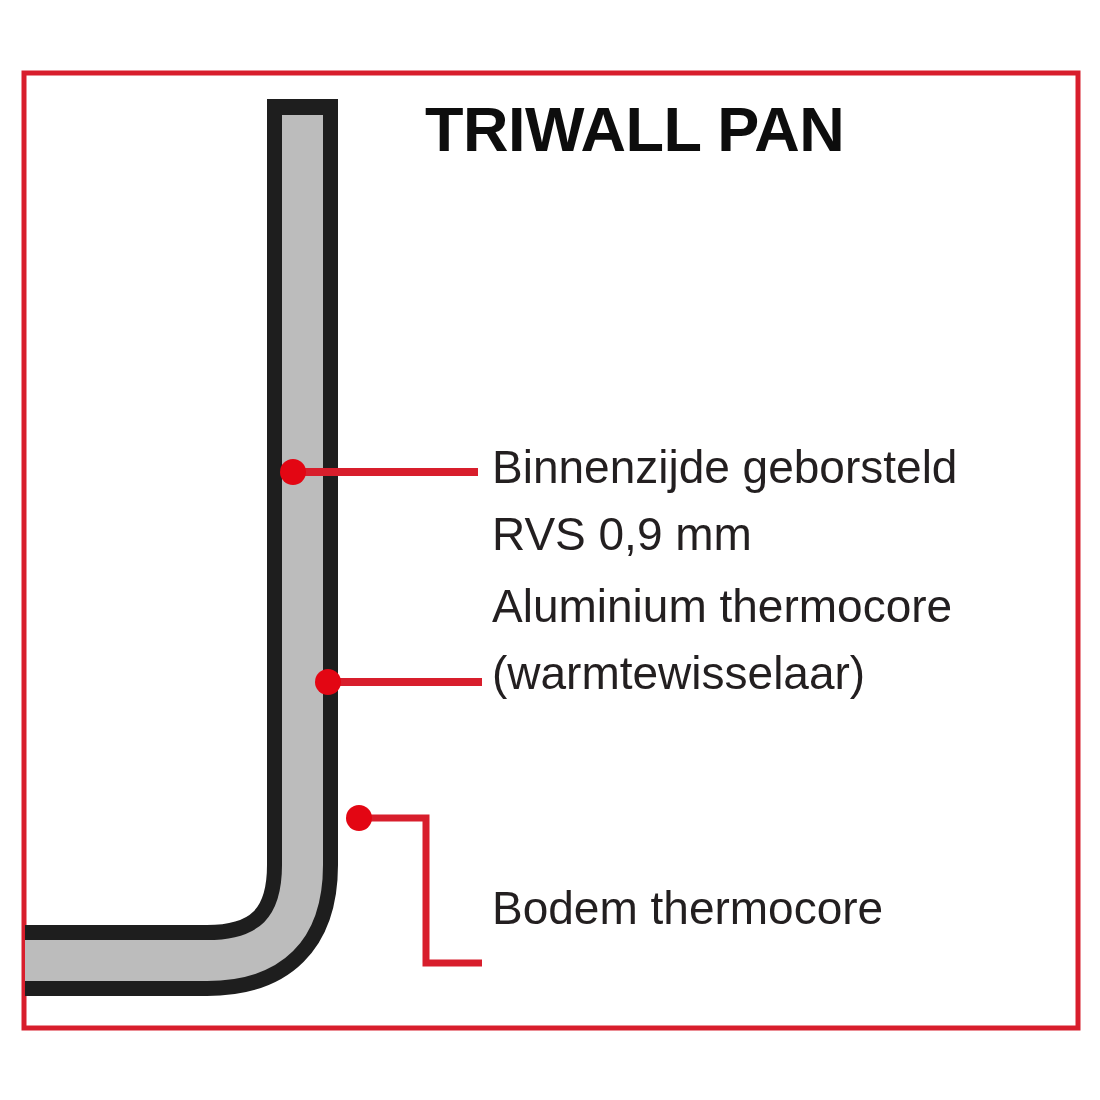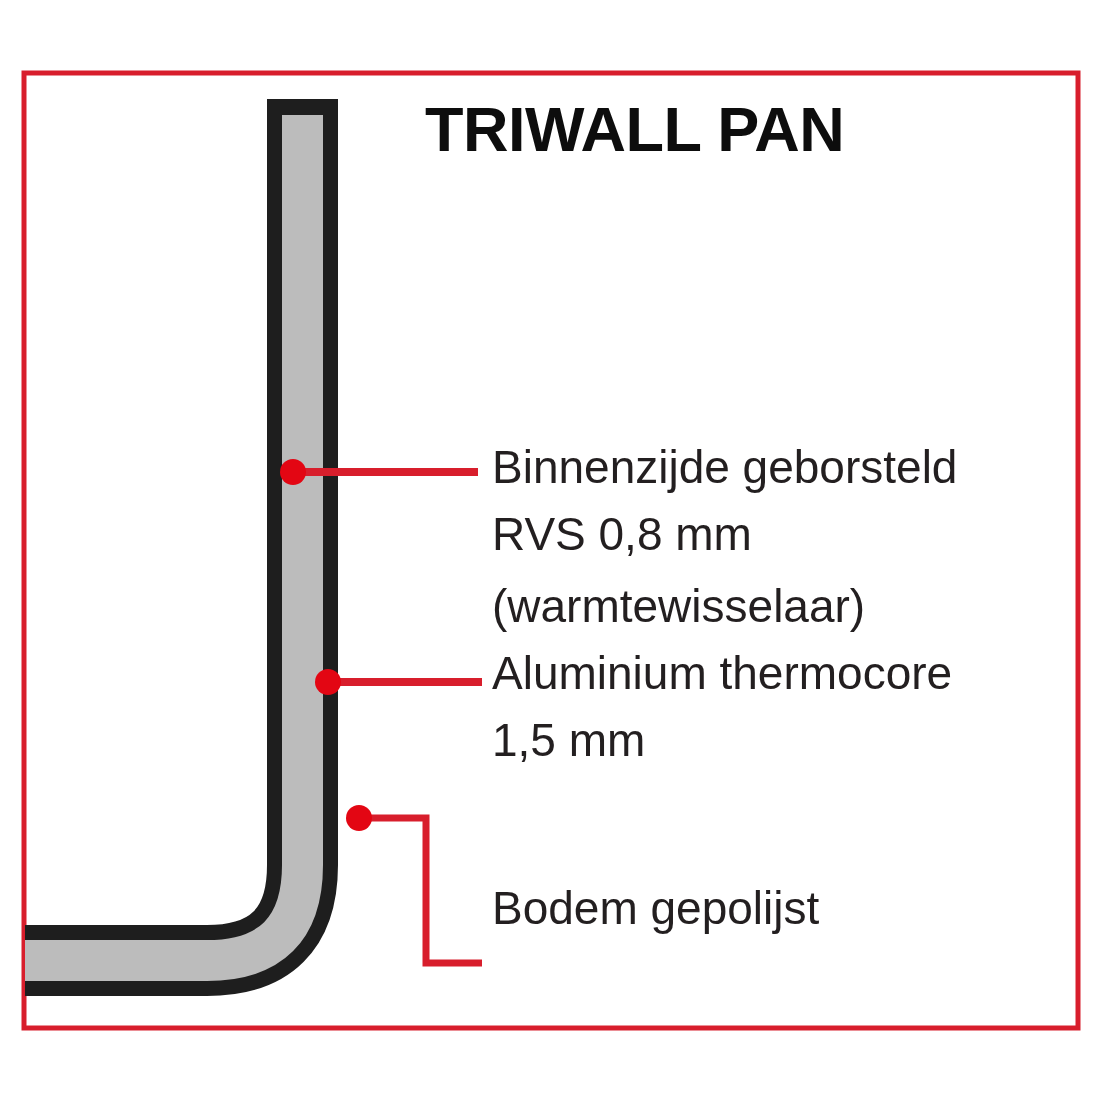--- a/index.html
+++ b/index.html
@@ -99,27 +99,26 @@
   </svg>
 
   <div class="txt-layer">
 
     <div class="title">
       <span class="tline">TRIWALL PAN</span>
     </div>
 
     <div class="callout" id="callout-1">
       <span class="cline">Binnenzijde geborsteld</span>
-      <span class="cline">RVS 0,8 mm</span>
+      <span class="cline">RVS 0,9 mm</span>
     </div>
 
     <div class="callout" id="callout-2">
+      <span class="cline">Aluminium thermocore</span>
       <span class="cline">(warmtewisselaar)</span>
-      <span class="cline">Aluminium thermocore</span>
-      <span class="cline">1,5 mm</span>
     </div>
 
     <div class="callout" id="callout-3">
-      <span class="cline">Bodem gepolijst</span>
+      <span class="cline">Bodem thermocore</span>
     </div>
 
   </div>
 </div>
 
 </body></html>

